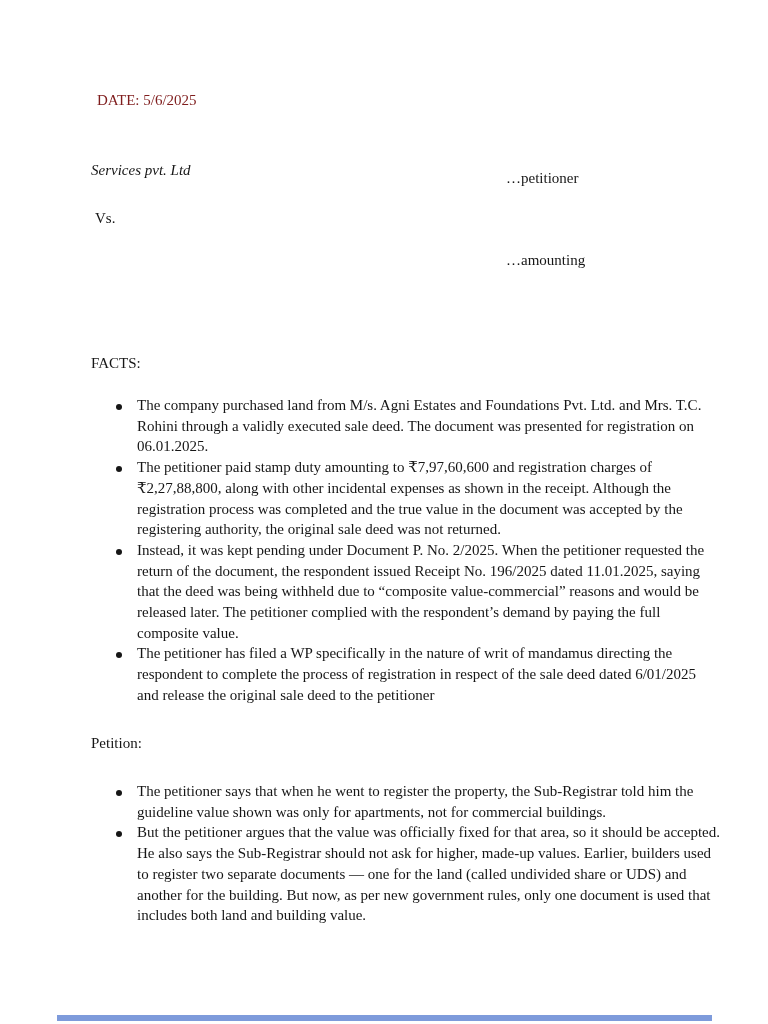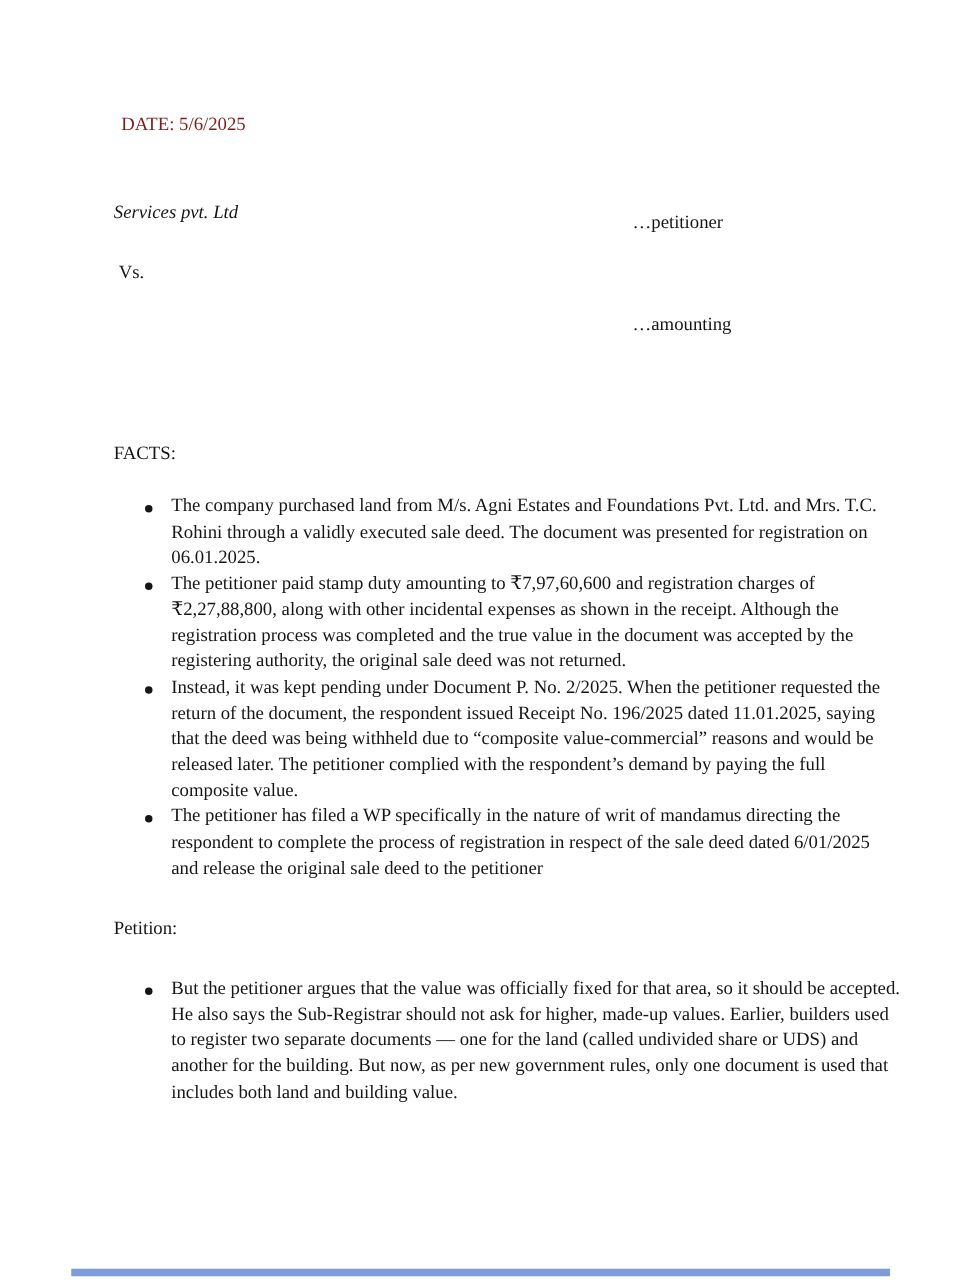--- a/index.html
+++ b/index.html
@@ -74,18 +74,19 @@
   <ul class="bullets facts-list">
     <li>The company purchased land from M/s. Agni Estates and Foundations Pvt. Ltd. and Mrs. T.C. Rohini through a validly executed sale deed. The document was presented for registration on 06.01.2025.</li>
     <li>The petitioner paid stamp duty amounting to ₹7,97,60,600 and registration charges of ₹2,27,88,800, along with other incidental expenses as shown in the receipt. Although the registration process was completed and the true value in the document was accepted by the registering authority, the original sale deed was not returned.</li>
     <li>Instead, it was kept pending under Document P. No. 2/2025. When the petitioner requested the return of the document, the respondent issued Receipt No. 196/2025 dated 11.01.2025, saying that the deed was being withheld due to “composite value-commercial” reasons and would be released later. The petitioner complied with the respondent’s demand by paying the full composite value.</li>
     <li>The petitioner has filed a WP specifically in the nature of writ of mandamus directing the respondent to complete the process of registration in respect of the sale deed dated 6/01/2025 and release the original sale deed to the petitioner</li>
   </ul>
 
   <div class="abs petition-heading">Petition:</div>
 
   <ul class="bullets petition-list">
+    <li>The petitioner says that when he went to register the property, the Sub-Registrar told him the guideline value shown was only for apartments, not for commercial buildings.</li>
     <li>But the petitioner argues that the value was officially fixed for that area, so it should be accepted. He also says the Sub-Registrar should not ask for higher, made-up values. Earlier, builders used to register two separate documents — one for the land (called undivided share or UDS) and another for the building. But now, as per new government rules, only one document is used that includes both land and building value.</li>
   </ul>
 
   <div class="bottom-bar"></div>
 
 </div>
 
 </body></html>

